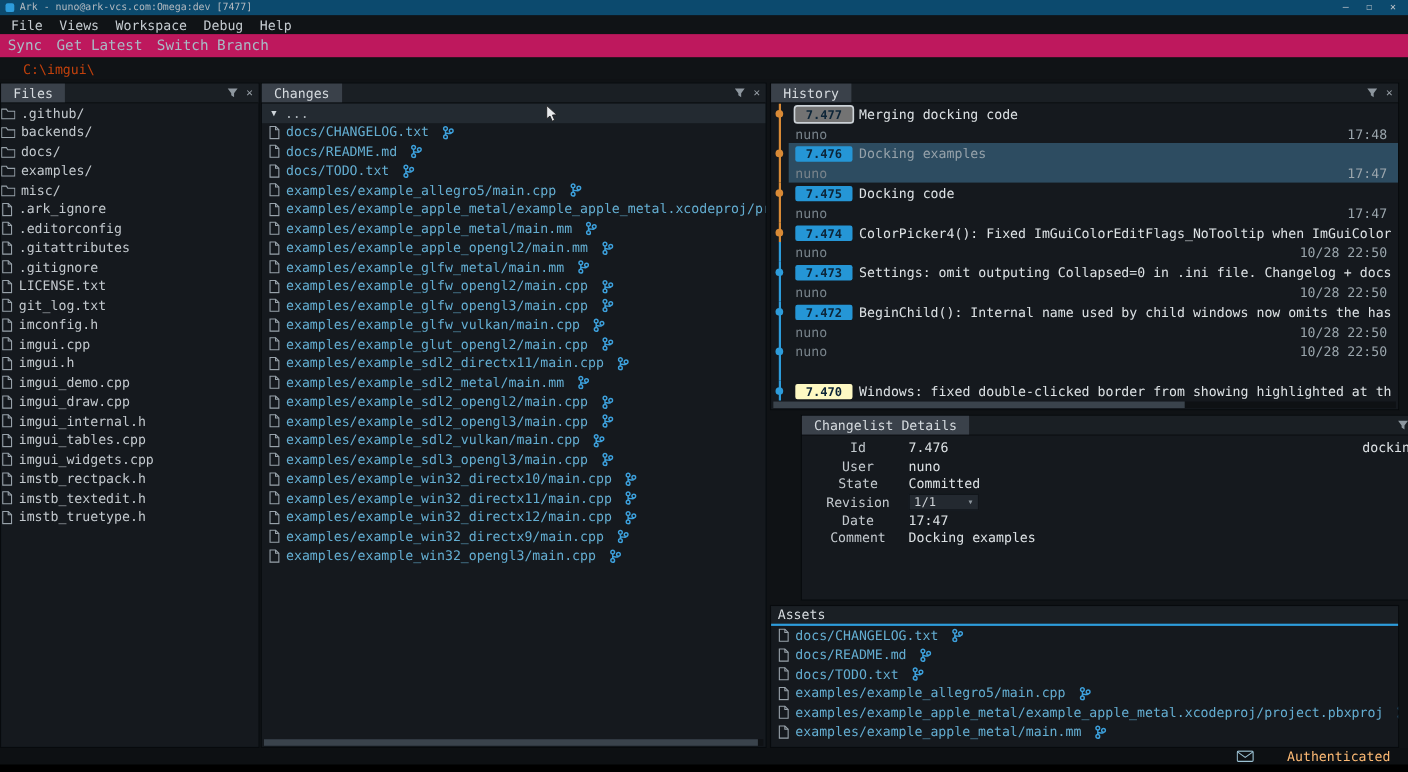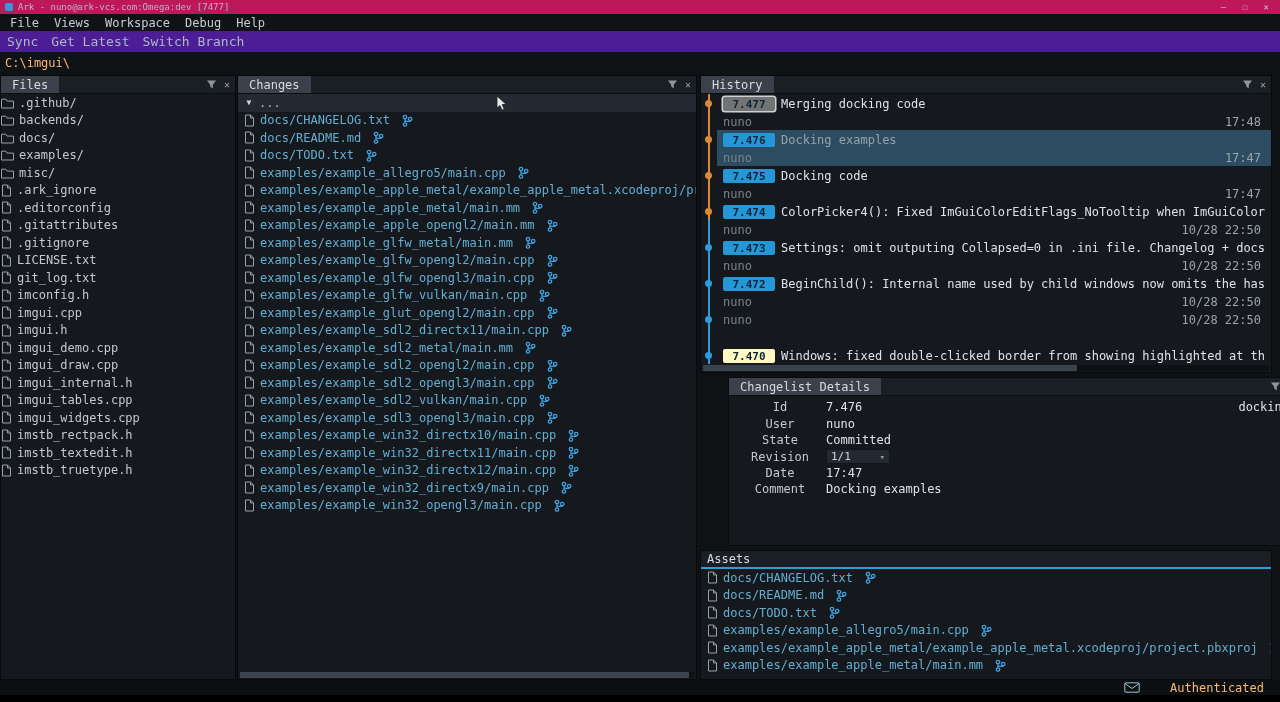--- a/index.html
+++ b/index.html
@@ -6,33 +6,33 @@
   html,body { width:1280px; height:702px; overflow:hidden; }
   body {
     position:relative;
     background:#0f1215;
     font-family:"DejaVu Sans Mono", monospace;
     font-size:12px;
     color:#c3c9ce;
     cursor:default;
   }
   
-  .titlebar { position:absolute; top:0; left:0; right:0; height:14px; background:#be185d;
+  .titlebar { position:absolute; top:0; left:0; right:0; height:14px; background:#0c4a6e;
               display:flex; align-items:center; gap:5px; padding:0 5px; font-size:9px; color:#b4bac0; }
   .app-icon { width:8px; height:8px; border-radius:2px; display:inline-block; }
   .win-controls { margin-left:auto; display:flex; gap:16px; padding-right:6px; font-size:9px; color:#c0c6cb; }
   .win-controls span { cursor:pointer; }
   .menubar { position:absolute; top:14px; left:0; right:0; height:17px; display:flex; align-items:center;
              gap:15px; padding:0 10px; background:#101316; }
   .menu-item { color:#c6ccd1; }
   .toolbar { position:absolute; top:31px; left:0; right:0; height:21px; display:flex; align-items:center;
-             gap:13px; padding:0 7px; font-size:13px; background:#4c1d95; }
+             gap:13px; padding:0 7px; font-size:13px; background:#be185d; }
   .tool-btn { color:#a9bac6; }
   .pathbar { position:absolute; top:53px; left:0; right:0; height:19px; display:flex; align-items:center;
-             padding:0 5px; color:#fdba74; background:#101316; }
+             padding:0 21px; color:#c2410c; background:#101316; }
   
   .panel { position:absolute; background:#15191e; border:1px solid #070a0d; }
   .panel-files   { left:0;     top:75px;  width:236px; height:605px; }
   .panel-changes { left:237px; top:75px;  width:460px; height:605px; }
   .panel-history { left:700px; top:75px;  width:572px; height:298px; }
   .panel-details { left:728px; top:377px; width:572px; height:169px; }
   .panel-assets  { left:700px; top:550px; width:572px; height:130px; }
   .phdr { position:absolute; top:0; left:0; right:0; height:18px; background:#1a1f24;
           border-bottom:1px solid #0b0e11; display:flex; align-items:center; }
   .tab  { background:#3a414a; color:#d6dbdf; height:100%; display:flex; align-items:center; padding:0 11px; }

